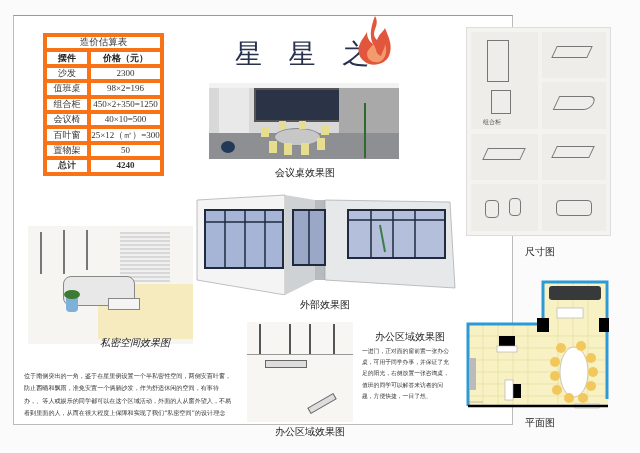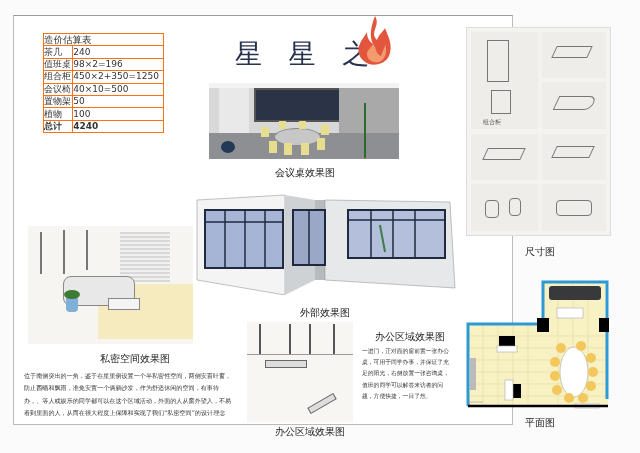--- a/index.html
+++ b/index.html
@@ -1,21 +1,21 @@
 <!DOCTYPE html>
 <html><head>
 <meta charset="utf-8">
 <style>
   html,body{margin:0;padding:0;}
   body{width:640px;height:453px;background:#fbfbfb;font-family:"DejaVu Sans","Liberation Sans",sans-serif;position:relative;overflow:hidden;}
   .sheet{position:absolute;left:13px;top:15px;width:498px;height:408px;background:#fff;border-top:1px solid #9a9a9a;border-left:1px solid #bbb;border-right:1px solid #bbb;border-bottom:1px solid #bbb;}
   .abs{position:absolute;}
   
   table.cost{position:absolute;left:43px;top:33px;border-collapse:collapse;width:121px;font-size:9px;color:#333;}
-  table.cost td,table.cost th{border:1px solid #f97316;height:11.4px;padding:0;text-align:left;line-height:11px;font-weight:normal;}
+  table.cost td,table.cost th{border:4px solid #f97316;height:11.4px;padding:0;text-align:center;line-height:11px;font-weight:normal;font-family:Liberation Serif, serif;}
   table.cost .cap{font-size:9.5px;}
   table.cost .hdr{font-weight:bold;color:#222;}
   table.cost .total{font-weight:bold;}
   table.cost td.item{width:40px;}
   
   .title{left:235px;top:36px;font-size:27px;color:#28324f;letter-spacing:9px;font-family:"DejaVu Serif","Liberation Serif",serif;}
   .caption{font-size:10px;color:#222;text-align:center;}
   .para{font-size:6.1px;line-height:12.4px;color:#333;}
   
   .render{position:absolute;overflow:hidden;}
@@ -26,42 +26,46 @@
 <body>
 
 <div class="sheet"></div>
 
 <table class="cost">
   <tbody>
       <tr>
         <td colspan="2" class="cap">造价估算表</td>
       </tr>
   <tr>
-        <td>茶几</td>
-        <td>240</td>
+    <td class="hdr item">摆件</td>
+    <td class="hdr">价格（元）</td>
+  </tr>
+  <tr>
+        <td>沙发</td>
+        <td>2300</td>
       </tr>
   <tr>
         <td>值班桌</td>
         <td>98×2=196</td>
       </tr>
   <tr>
         <td>组合柜</td>
         <td>450×2+350=1250</td>
       </tr>
   <tr>
         <td>会议椅</td>
         <td>40×10=500</td>
       </tr>
   <tr>
+        <td>百叶窗</td>
+        <td>25×12（㎡）=300</td>
+      </tr>
+  <tr>
         <td>置物架</td>
         <td>50</td>
-      </tr>
-  <tr>
-        <td>植物</td>
-        <td>100</td>
       </tr>
   <tr>
         <td class="total">总计</td>
         <td class="total">4240</td>
       </tr>
 </tbody>
   </table>
 
 <div class="abs title">星 星 之</div>
 <svg class="abs" style="left:355px;top:14px;" width="38" height="52" viewBox="0 0 38 52">
@@ -103,21 +107,21 @@
     <rect x="98" y="20" width="32" height="55" fill="#9aa7c7" stroke="#1f2a3f" stroke-width="2"></rect>
     <line x1="114" y1="20" x2="114" y2="75" stroke="#1f2a3f" stroke-width="1.5"></line>
     <rect x="153" y="20" width="97" height="48" fill="#b3bfdb" stroke="#1f2a3f" stroke-width="2"></rect>
     <line x1="153" y1="30" x2="250" y2="30" stroke="#1f2a3f" stroke-width="1.5"></line>
     <line x1="176" y1="20" x2="176" y2="68" stroke="#1f2a3f" stroke-width="1.5"></line>
     <line x1="198" y1="20" x2="198" y2="68" stroke="#1f2a3f" stroke-width="1.5"></line>
     <line x1="220" y1="20" x2="220" y2="68" stroke="#1f2a3f" stroke-width="1.5"></line>
     <line x1="185" y1="35" x2="190" y2="62" stroke="#3e7d4b" stroke-width="2"></line>
   </svg>
 </div>
-<div class="abs caption" style="left:285px;top:306px;width:80px;">外部效果图</div>
+<div class="abs caption" style="left:285px;top:298px;width:80px;">外部效果图</div>
 
 <div class="dimsheet">
   <div class="dimcell" style="left:4px;top:4px;width:67px;height:97px;">
     <div class="abs" style="left:16px;top:8px;width:20px;height:40px;border:1px solid #777;"></div>
     <div class="abs" style="left:20px;top:58px;width:18px;height:22px;border:1px solid #777;"></div>
     <div class="abs" style="left:12px;top:86px;font-size:6px;color:#555;">组合柜</div>
   </div>
   <div class="dimcell" style="left:75px;top:4px;width:64px;height:46px;">
       <div class="abs" style="left:12px;top:14px;width:34px;height:10px;border:1px solid #777;transform:skewX(-25deg);"></div>
     </div>
@@ -144,21 +148,21 @@
   <div class="abs" style="left:12px;top:6px;width:2px;height:42px;background:#777;"></div>
   <div class="abs" style="left:35px;top:4px;width:2px;height:44px;background:#777;"></div>
   <div class="abs" style="left:58px;top:4px;width:2px;height:40px;background:#777;"></div>
   <div class="abs" style="left:92px;top:6px;width:50px;height:50px;background:repeating-linear-gradient(#d8d8d8 0 2px,#f0f0f0 2px 4px);"></div>
   <div class="abs" style="left:70px;top:58px;width:95px;height:55px;background:#f5e9b5;opacity:.85;"></div>
   <div class="abs" style="left:35px;top:50px;width:70px;height:28px;background:#e8e8e8;border:1px solid #888;border-radius:8px;"></div>
   <div class="abs" style="left:80px;top:72px;width:30px;height:10px;background:#f4f4f4;border:1px solid #888;"></div>
   <div class="abs" style="left:38px;top:72px;width:12px;height:14px;border-radius:0 0 4px 4px;background:#7fb0d8;"></div>
   <div class="abs" style="left:36px;top:64px;width:16px;height:9px;border-radius:50%;background:#3d7a33;"></div>
 </div>
-<div class="abs caption" style="left:85px;top:352px;width:100px;">私密空间效果图</div>
+<div class="abs caption" style="left:85px;top:336px;width:100px;font-style:italic;">私密空间效果图</div>
 <div class="abs para" style="left:24px;top:370px;width:212px;">位于南侧突出的一角，鉴于在星里例设置一个半私密性空间，两侧安百叶窗，防止西晒和飘雨，准免安置一个俩躺沙发，作为舒适休闲的空间，有事待办，、等人或娱乐的同学都可以在这个区域活动，外面的人从窗外望入，不易看到里面的人，从而在很大程度上保障和实现了我们“私密空间”的设计理念</div>
 
 <div class="render" style="left:247px;top:322px;width:106px;height:100px;background:#f7f6f3;">
   <div class="abs" style="left:12px;top:2px;width:2px;height:30px;background:#555;"></div>
   <div class="abs" style="left:42px;top:2px;width:2px;height:30px;background:#555;"></div>
   <div class="abs" style="left:62px;top:2px;width:2px;height:30px;background:#555;"></div>
   <div class="abs" style="left:86px;top:2px;width:2px;height:30px;background:#555;"></div>
   <div class="abs" style="left:0;top:32px;width:106px;height:1px;background:#999;"></div>
   <div class="abs" style="left:18px;top:38px;width:40px;height:6px;background:#ddd;border:1px solid #666;"></div>
   <div class="abs" style="left:60px;top:78px;width:28px;height:5px;background:#ddd;border:1px solid #666;transform:rotate(-30deg);"></div>

